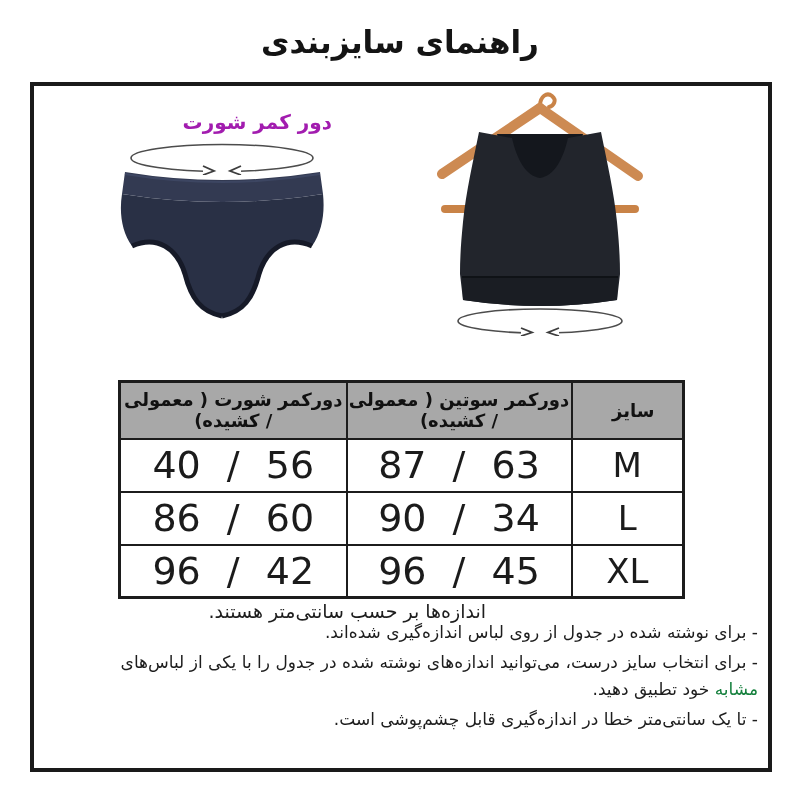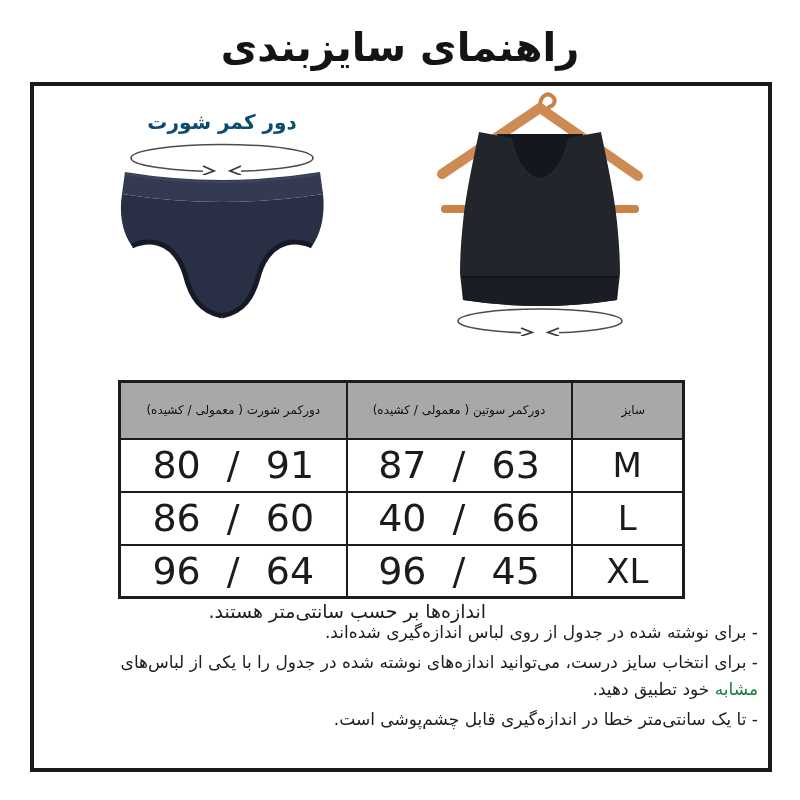--- a/index.html
+++ b/index.html
@@ -1,43 +1,43 @@
 <!DOCTYPE html>
 <html lang="fa" dir="rtl"><head>
 <meta charset="utf-8">
 <style>
   * { margin:0; padding:0; box-sizing:border-box; }
   html,body { width:800px; height:800px; background:#ffffff; overflow:hidden;
               font-family:"DejaVu Sans", sans-serif; color:#1f1f1f; }
   .canvas { position:relative; width:800px; height:800px; direction:rtl; }
 
   .title { position:absolute; top:24px; left:0; width:800px; text-align:center;
-           font-size:40px; font-weight:bold; color:#141414; letter-spacing:0; }
+           font-size:31px; font-weight:bold; color:#141414; letter-spacing:0; }
 
   .frame { position:absolute; left:30px; top:82px; width:742px; height:690px;
            border:4px solid #1a1a1a; background:#ffffff; }
 
   
-  .fig-label { position:absolute; width:220px; text-align:center;
-               font-size:20px; font-weight:600; color:#0c4a6e; }
+  .fig-label { position:absolute; width:220px; 
+               font-size:20px; font-weight:600; color:#a21caf; }
   .lbl-shorts { left:78px; top:24px; }
   .lbl-bra    { left:396px; top:243px; }
 
   .svgabs { position:absolute; }
 
   
   .size-table { position:absolute; left:84px; top:294px; border-collapse:collapse;
                 direction:rtl; table-layout:fixed; }
   .size-table td, .size-table th { border:2px solid #1c1c1c; text-align:center;
                 vertical-align:middle; overflow:hidden; }
   .size-table { border:3px solid #1c1c1c; }
   .col-size   { width:112px; }
   .col-bra    { width:225px; }
   .col-shorts { width:227px; }
-  .hdr-row th { height:57px; background:#a8a8a8; font-weight:400; font-size:12px; color:#111; }
+  .hdr-row th { height:57px; background:#a8a8a8; font-weight:700; font-size:18px; color:#111; }
   .hdr-size   { font-size:24px; font-weight:bold;padding-left:12px; }
   .data-row td { height:53px; background:#ffffff; }
   .num-cell { direction:ltr; font-size:38px; font-weight:400; word-spacing:14px; color:#1b1b1b; }
   .size-cell { font-size:34px; font-weight:400; color:#1b1b1b; }
 
   
   .units-note { position:absolute; left:112px; top:514px; width:340px; text-align:right;
                 font-size:19px; color:#1d1d1d; }
   .bullets { position:absolute; right:10px; left:16px; top:533px; text-align:right;
              font-size:17px; line-height:27px; color:#1d1d1d; }
@@ -103,31 +103,31 @@
       </colgroup>
       <tbody>
           <tr class="hdr-row">
         <th class="hdr-size">سایز</th>
         <th>دورکمر سوتین ( معمولی / کشیده)</th>
         <th>دورکمر شورت ( معمولی / کشیده)</th>
       </tr>
       <tr class="data-row">
         <td class="size-cell">M</td>
         <td class="num-cell">87 / 63</td>
-        <td class="num-cell">80 / 91</td>
+        <td class="num-cell">40 / 56</td>
       </tr>
       <tr class="data-row">
         <td class="size-cell">L</td>
-        <td class="num-cell">40 / 66</td>
+        <td class="num-cell">90 / 34</td>
         <td class="num-cell">86 / 60</td>
       </tr>
       <tr class="data-row">
         <td class="size-cell">XL</td>
         <td class="num-cell">96 / 45</td>
-        <td class="num-cell">96 / 64</td>
+        <td class="num-cell">96 / 42</td>
       </tr>
     </tbody>
       </table>
 
     <div class="units-note">اندازه‌ها بر حسب سانتی‌متر هستند.</div>
 
     <div class="bullets">
       <div class="bullet">
         <span>- برای نوشته شده در جدول از روی لباس اندازه‌گیری شده‌اند.</span>
       </div>

